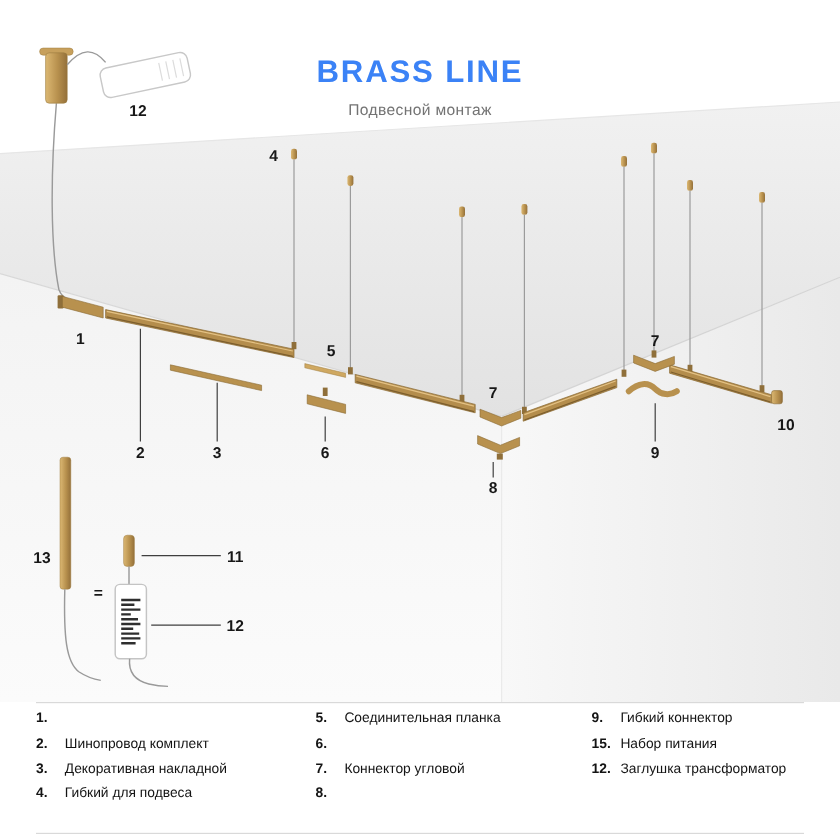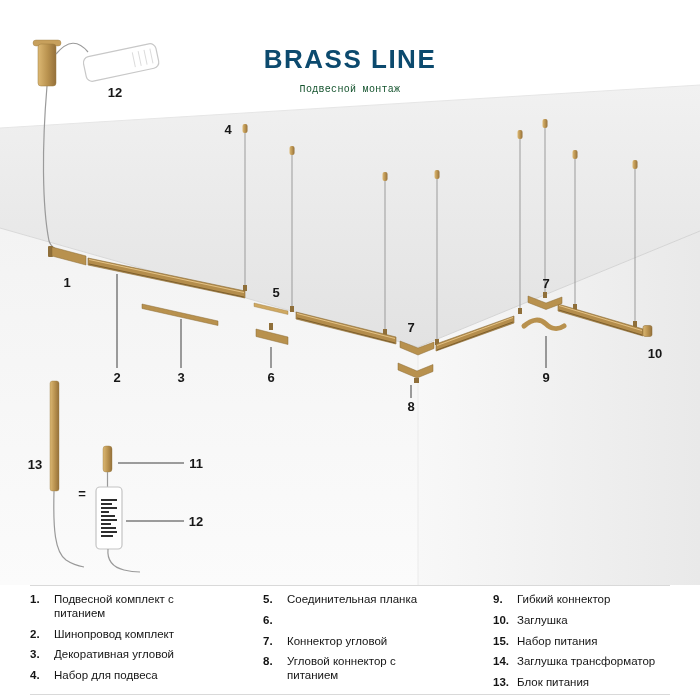--- a/index.html
+++ b/index.html
@@ -2,22 +2,22 @@
 <html><head>
 <meta charset="utf-8">
 <style>
   * { margin:0; padding:0; box-sizing:border-box; }
   html,body { width:700px; height:700px; background:#ffffff; font-family:"Liberation Sans", sans-serif; }
   .page { position:relative; width:700px; height:700px; background:#ffffff; overflow:hidden; }
 
   .scene { position:absolute; top:0; left:0; }
 
   .header { position:absolute; top:44px; left:0; width:700px; text-align:center; }
-  .title { font-size:26px; font-weight:700; letter-spacing:1.5px; color:#0c4a6e; }
-  .subtitle { margin-top:9px; font-size:10px; color:#14532d; letter-spacing:0.3px;font-family:Liberation Mono, monospace; }
+  .title { font-size:26px; font-weight:700; letter-spacing:1.5px; color:#3b82f6; }
+  .subtitle { margin-top:9px; font-size:13px; color:#737373; letter-spacing:0.3px; }
 
   .legend { position:absolute; top:585px; left:30px; width:640px; height:110px;
             border-top:1px solid #d9d9d9; border-bottom:1px solid #d9d9d9;
             display:flex; padding-top:7px; }
   .legend-col { display:flex; flex-direction:column; gap:7px; }
   .col1 { width:233px; } .col2 { width:230px; } .col3 { flex:1; }
   .legend-item { display:flex; font-size:11.5px; color:#141414; line-height:1.2; }
   .legend-num { font-weight:700; width:24px; flex:none; }
   .legend-text { max-width:152px; }
 
@@ -204,69 +204,59 @@
 
   <div class="header">
     <div class="title">BRASS LINE</div>
     <div class="subtitle">Подвесной монтаж</div>
   </div>
 
   <div class="legend">
     <div class="legend-col col1">
       <div class="legend-item">
           <span class="legend-num">1.</span>
-          <span class="legend-text">Подвесной комплект с питанием</span>
         </div>
       <div class="legend-item">
           <span class="legend-num">2.</span>
           <span class="legend-text">Шинопровод комплект</span>
         </div>
       <div class="legend-item">
           <span class="legend-num">3.</span>
-          <span class="legend-text">Декоративная угловой</span>
+          <span class="legend-text">Декоративная накладной</span>
         </div>
       <div class="legend-item">
           <span class="legend-num">4.</span>
-          <span class="legend-text">Набор для подвеса</span>
+          <span class="legend-text">Гибкий для подвеса</span>
         </div>
     </div>
     <div class="legend-col col2">
       <div class="legend-item">
           <span class="legend-num">5.</span>
           <span class="legend-text">Соединительная планка</span>
         </div>
       <div class="legend-item">
           <span class="legend-num">6.</span>
         </div>
       <div class="legend-item">
           <span class="legend-num">7.</span>
           <span class="legend-text">Коннектор угловой</span>
         </div>
       <div class="legend-item">
           <span class="legend-num">8.</span>
-          <span class="legend-text">Угловой коннектор с питанием</span>
         </div>
     </div>
     <div class="legend-col col3">
       <div class="legend-item">
           <span class="legend-num">9.</span>
           <span class="legend-text">Гибкий коннектор</span>
         </div>
       <div class="legend-item">
-          <span class="legend-num">10.</span>
-          <span class="legend-text">Заглушка</span>
-        </div>
-      <div class="legend-item">
           <span class="legend-num">15.</span>
           <span class="legend-text">Набор питания</span>
         </div>
       <div class="legend-item">
-          <span class="legend-num">14.</span>
+          <span class="legend-num">12.</span>
           <span class="legend-text">Заглушка трансформатор</span>
-        </div>
-      <div class="legend-item">
-          <span class="legend-num">13.</span>
-          <span class="legend-text">Блок питания</span>
         </div>
     </div>
   </div>
 
 </div>
 
 </body></html>

